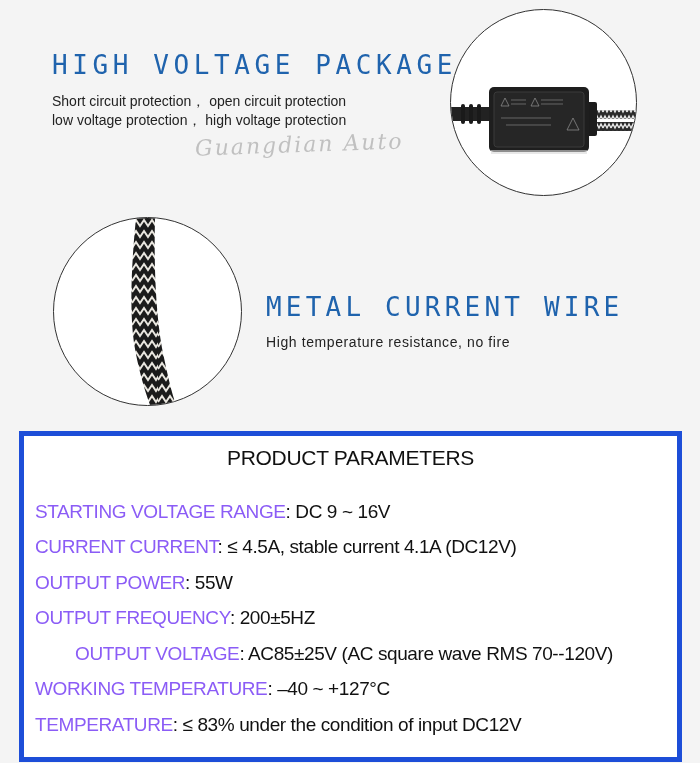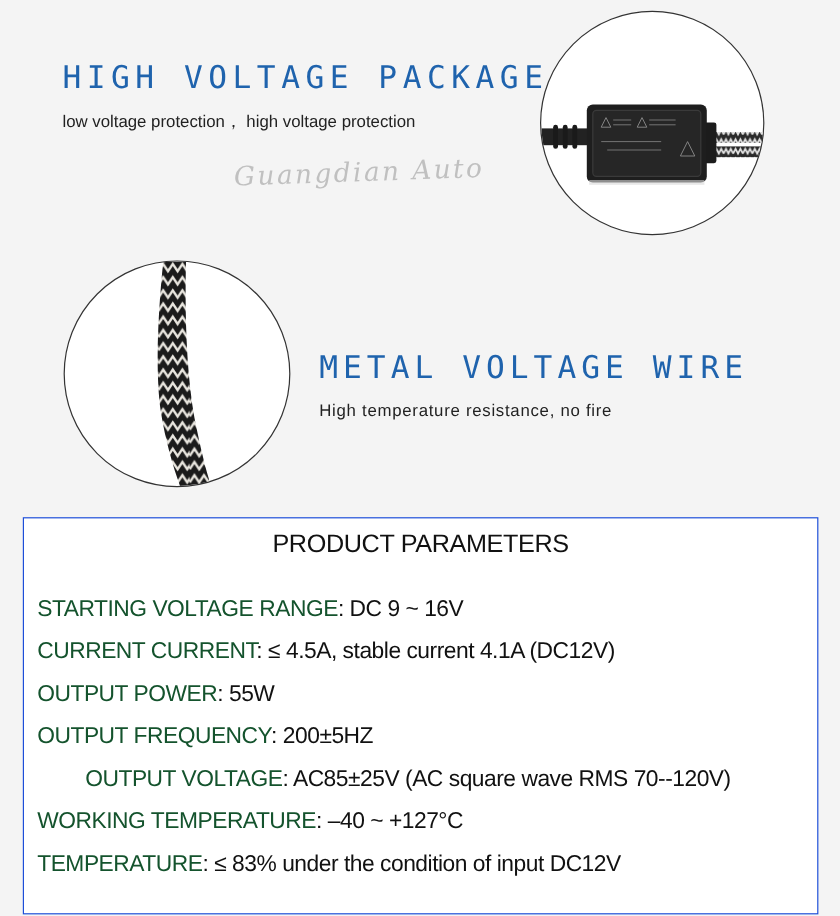--- a/index.html
+++ b/index.html
@@ -23,38 +23,39 @@
     .circle {
       position: absolute; border-radius: 50%; background: #fff; border: 1px solid #333; overflow: hidden;
     }
     .circle-box { left: 450px; top: 9px; width: 185px; height: 185px; }
     .circle-wire { left: 53px; top: 217px; width: 187px; height: 187px; }
     .msw-block { position: absolute; left: 266px; top: 292px; }
     .msw-title { font-size: 26px; line-height: 30px; margin: 0; letter-spacing: 4.2px; }
     .msw-desc { margin-top: 12px; font-size: 14px; color: #222; letter-spacing: 0.6px; }
     .params-box {
       position: absolute; left: 19px; top: 431px; width: 488px; height: 331px;
-      border: 1px solid #1d4ed8; background: #fff; box-sizing: border-box;
+      border: 5px solid #1d4ed8; background: #fff; box-sizing: border-box;
     }
     .params-title {
       position: absolute; left: 0; right: 0; top: 10px; text-align: center;
       font-size: 21px; color: #111; letter-spacing: -0.3px;
     }
     .param-row {
       position: absolute; left: 11px; font-size: 19px; line-height: 22px; letter-spacing: -0.4px;
       white-space: nowrap; color: #111;
     }
-    .param-label { color: #14532d; }
+    .param-label { color: #8b5cf6; }
   </style>
 </head>
 <body>
 
 <div class="hv-block">
   <div class="mono-title hv-line2">HIGH VOLTAGE PACKAGE</div>
   <div class="hv-desc">
+    <div>Short circuit protection， open circuit protection</div>
     <div>low voltage protection， high voltage protection</div>
   </div>
 </div>
 <div class="watermark">Guangdian Auto</div>
 
 <div class="circle circle-box">
   <svg width="185" height="185" viewBox="0 0 185 185">
     <defs>
       <pattern id="braid" width="8" height="8" patternUnits="userSpaceOnUse">
         <rect width="8" height="8" fill="#2a2a2a"></rect>
@@ -92,21 +93,21 @@
       <pattern id="braid2" width="26" height="11" patternUnits="userSpaceOnUse">
         <rect width="26" height="11" fill="#1b1b1b"></rect>
         <path d="M0 8 L4 2 L8 8 L12 2 L16 8 L20 2 L24 8 L28 2" stroke="#e9e6df" stroke-width="2" fill="none"></path>
       </pattern>
     </defs>
     <path d="M82 0 L101 0 C100 40 101 90 108 130 C114 160 118 175 122 187 L96 187 C90 170 84 150 80 125 C75 90 78 40 82 0 Z" fill="url(#braid2)"></path>
   </svg>
 </div>
 
 <div class="msw-block">
-  <div class="mono-title msw-title">METAL VOLTAGE WIRE</div>
+  <div class="mono-title msw-title">METAL CURRENT WIRE</div>
   <div class="msw-desc">High temperature resistance, no fire</div>
 </div>
 
 <div class="params-box" style="width:489px; right:auto;">
   <div class="params-title">PRODUCT PARAMETERS</div>
   <div id="param-rows">
       <div class="param-row" style="top: 65px;"><span class="param-label">STARTING VOLTAGE RANGE</span><span>: DC 9 ~ 16V</span></div>
       <div class="param-row" style="top: 100px;"><span class="param-label">CURRENT CURRENT</span><span>: ≤ 4.5A, stable current 4.1A (DC12V)</span></div>
       <div class="param-row" style="top: 136px;"><span class="param-label">OUTPUT POWER</span><span>: 55W</span></div>
       <div class="param-row" style="top: 171px;"><span class="param-label">OUTPUT FREQUENCY</span><span>: 200±5HZ</span></div>

